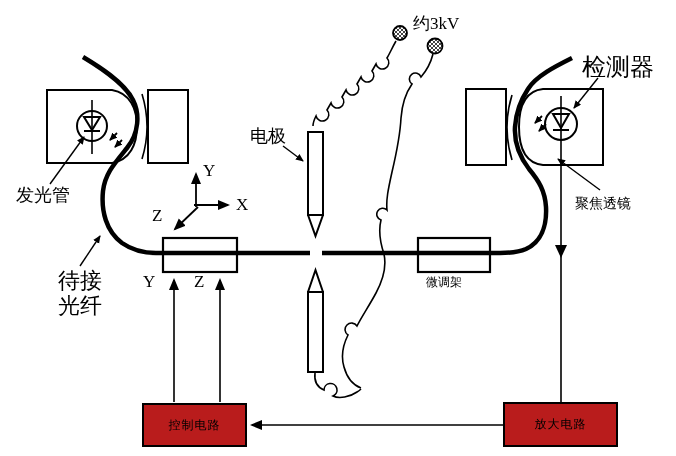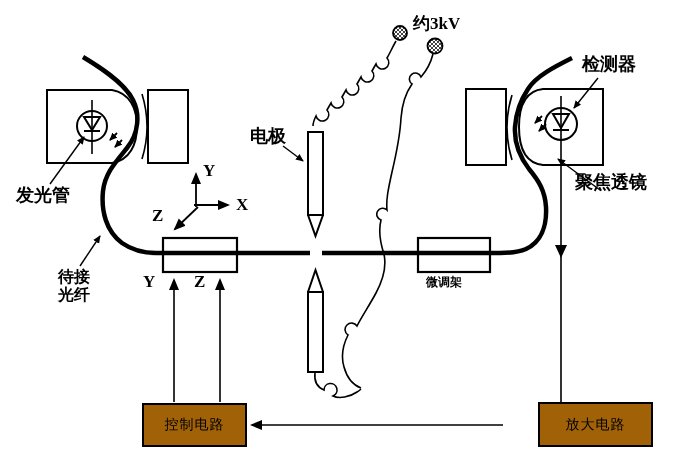--- a/index.html
+++ b/index.html
@@ -2,25 +2,25 @@
 <html><head>
 <meta charset="utf-8">
 <style>
   html,body{margin:0;padding:0;background:#ffffff;}
   #stage{
     position:relative;width:676px;height:456px;background:#ffffff;
     font-family:"Liberation Serif","DejaVu Serif",serif;color:#000;
     overflow:hidden;
   }
   #stage svg{position:absolute;left:0;top:0;}
-  .lbl{position:absolute;white-space:pre-line;line-height:1.15;font-weight:bold;}
+  .lbl{position:absolute;white-space:pre-line;line-height:1.15;}
   .box{
     position:absolute;border:2px solid #000;display:flex;
-    align-items:center;justify-content:center;font-size:14px;
-    letter-spacing:1px;background:#a16207;
+    align-items:center;justify-content:center;font-size:12px;
+    letter-spacing:1px;background:#b91c1c;
   }
 </style>
 </head>
 <body>
 
 <div id="stage">
 
   <svg width="676" height="456" viewBox="0 0 676 456">
     <defs>
       <marker id="mBig" markerUnits="userSpaceOnUse" markerWidth="14" markerHeight="12" refX="10" refY="5" orient="auto">
@@ -116,34 +116,34 @@
     <g stroke="#000" stroke-width="1.4" fill="none">
       <line x1="50" y1="184" x2="84" y2="137" marker-end="url(#mSmall)"></line>
       <line x1="80" y1="266" x2="100" y2="236" marker-end="url(#mSmall)"></line>
       <line x1="283" y1="146" x2="303" y2="161" marker-end="url(#mSmall)"></line>
       <line x1="598" y1="78" x2="574" y2="108" marker-end="url(#mSmall)"></line>
       <line x1="600" y1="190" x2="558" y2="159" marker-end="url(#mSmall)"></line>
     </g>
   </svg>
 
   <div class="lbl" style="left:413px;top:14px;font-size:17px;">约3kV</div>
-  <div class="lbl" style="left:582px;top:54px;font-size:18px;">检测器</div>
+  <div class="lbl" style="left:582px;top:54px;font-size:24px;">检测器</div>
   <div class="lbl" style="left:250px;top:126px;font-size:18px;">电极</div>
   <div class="lbl" style="left:16px;top:185px;font-size:18px;text-align:center;">发光管</div>
-  <div class="lbl" style="left:58px;top:268px;font-size:16px;text-align:center;">待接
+  <div class="lbl" style="left:58px;top:268px;font-size:22px;text-align:center;">待接
 光纤</div>
-  <div class="lbl" style="left:575px;top:172px;font-size:18px;">聚焦透镜</div>
+  <div class="lbl" style="left:575px;top:196px;font-size:14px;">聚焦透镜</div>
   <div class="lbl" style="left:426px;top:276px;font-size:12px;">微调架</div>
 
   <div class="lbl" style="left:203px;top:161px;font-size:17px;">Y</div>
   <div class="lbl" style="left:236px;top:195px;font-size:17px;">X</div>
   <div class="lbl" style="left:152px;top:206px;font-size:17px;">Z</div>
   <div class="lbl" style="left:143px;top:272px;font-size:17px;">Y</div>
   <div class="lbl" style="left:194px;top:272px;font-size:17px;">Z</div>
 
   <div class="box" style="left:142px;top:403px;width:101px;height:40px;">
     <span>控制电路</span>
   </div>
-  <div class="box" style="left:503px;top:402px;width:111px;height:41px;margin-left:35px;">
+  <div class="box" style="left:503px;top:402px;width:111px;height:41px;">
     <span>放大电路</span>
   </div>
 
 </div>
 
 </body></html>

